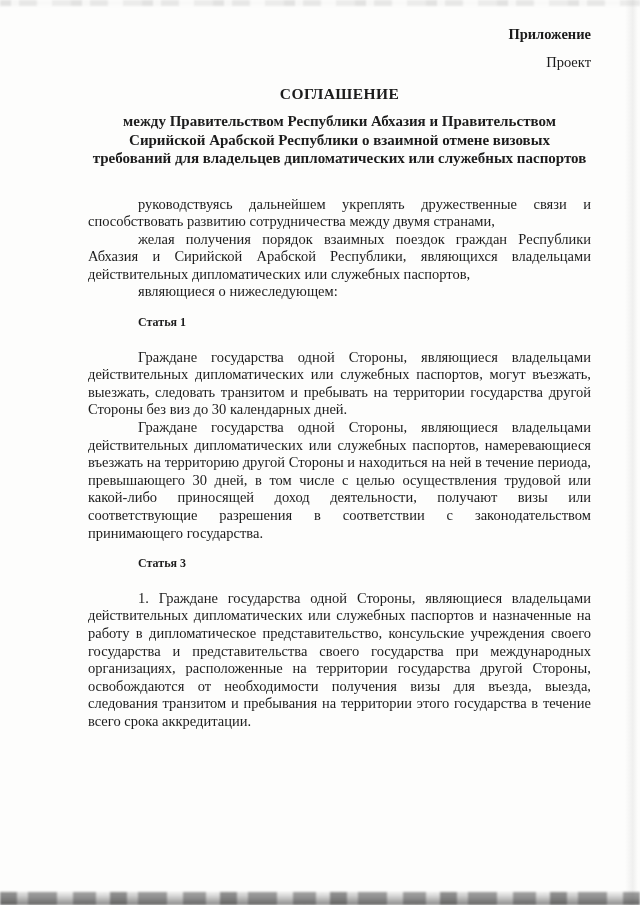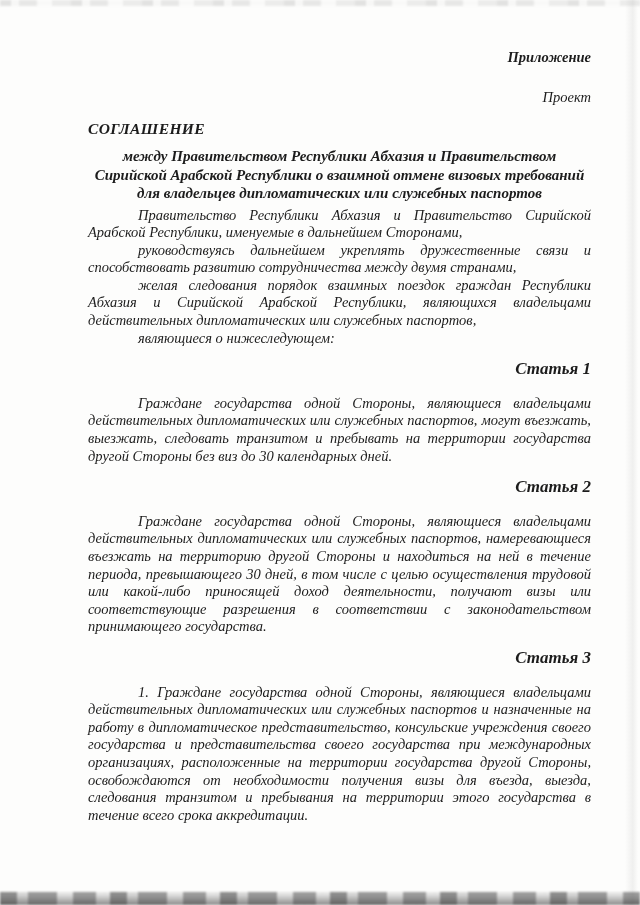--- a/index.html
+++ b/index.html
@@ -56,64 +56,62 @@
     position: absolute;
     top: 0; bottom: 0;
     right: 2px;
     width: 13px;
     background: linear-gradient(90deg, rgba(0,0,0,0), rgba(60,60,60,.07) 60%, rgba(0,0,0,0));
   }
   
   .content {
     position: absolute;
     left: 88px;
-    top: 48px;
+    top: 25px;
     width: 503px;
-    font-style: italic;
   }
   .annex-block {
     text-align: right;
     font-size: 14.5px;
     line-height: 18px;
   }
   .annex-title { font-weight: bold; }
   .draft {
     text-align: right;
     font-size: 14.5px;
     line-height: 18px;
-    margin-top: 22px;
+    margin-top: 10px;
   }
   .doc-title {
-    text-align: left;
+    text-align: center;
     font-size: 15.5px;
     font-weight: bold;
     letter-spacing: .4px;
     margin: 14px 0 9px 0;
   }
   .doc-subtitle {
     text-align: center;
     font-size: 15px;
     font-weight: bold;
     line-height: 18.5px;
-    margin: 0 0 4px 0;
+    margin: 0 0 28px 0;
   }
   .para {
     text-align: justify;
     text-indent: 50px;
     font-size: 14.5px;
     line-height: 17.6px;
     margin: 0;
   }
   .article-heading {
-    font-size: 17px;
+    font-size: 12px;
     font-weight: bold;
     line-height: 17.6px;
     margin: 13px 0 17px 0;
     padding-left: 50px;
-    text-align: right;
   }
 </style>
 </head>
 <body>
 
 <div class="page">
 
   <div class="scan-noise-top"></div>
   <div class="scan-streak-right"></div>
 
@@ -122,29 +120,27 @@
     <div class="annex-block">
       <div class="annex-title">Приложение</div>
     </div>
 
     <div class="draft">Проект</div>
 
     <div class="doc-title">СОГЛАШЕНИЕ</div>
 
     <div class="doc-subtitle">между Правительством Республики Абхазия и Правительством Сирийской Арабской Республики о взаимной отмене визовых требований для владельцев дипломатических или служебных паспортов</div>
 
-    <p class="para">Правительство Республики Абхазия и Правительство Сирийской Арабской Республики, именуемые в дальнейшем Сторонами,</p>
     <p class="para">руководствуясь дальнейшем укреплять дружественные связи и способствовать развитию сотрудничества между двумя странами,</p>
-    <p class="para">желая следования порядок взаимных поездок граждан Республики Абхазия и Сирийской Арабской Республики, являющихся владельцами действительных дипломатических или служебных паспортов,</p>
+    <p class="para">желая получения порядок взаимных поездок граждан Республики Абхазия и Сирийской Арабской Республики, являющихся владельцами действительных дипломатических или служебных паспортов,</p>
     <p class="para">являющиеся о нижеследующем:</p>
 
     <div class="article-heading">Статья 1</div>
     <p class="para">Граждане государства одной Стороны, являющиеся владельцами действительных дипломатических или служебных паспортов, могут въезжать, выезжать, следовать транзитом и пребывать на территории государства другой Стороны без виз до 30 календарных дней.</p>
 
-    <div class="article-heading">Статья 2</div>
     <p class="para">Граждане государства одной Стороны, являющиеся владельцами действительных дипломатических или служебных паспортов, намеревающиеся въезжать на территорию другой Стороны и находиться на ней в течение периода, превышающего 30 дней, в том числе с целью осуществления трудовой или какой-либо приносящей доход деятельности, получают визы или соответствующие разрешения в соответствии с законодательством принимающего государства.</p>
 
     <div class="article-heading">Статья 3</div>
     <p class="para">1. Граждане государства одной Стороны, являющиеся владельцами действительных дипломатических или служебных паспортов и назначенные на работу в дипломатическое представительство, консульские учреждения своего государства и представительства своего государства при международных организациях, расположенные на территории государства другой Стороны, освобождаются от необходимости получения визы для въезда, выезда, следования транзитом и пребывания на территории этого государства в течение всего срока аккредитации.</p>
 
   </div>
 
   <div class="scan-noise-bottom"></div>
 
 </div>

